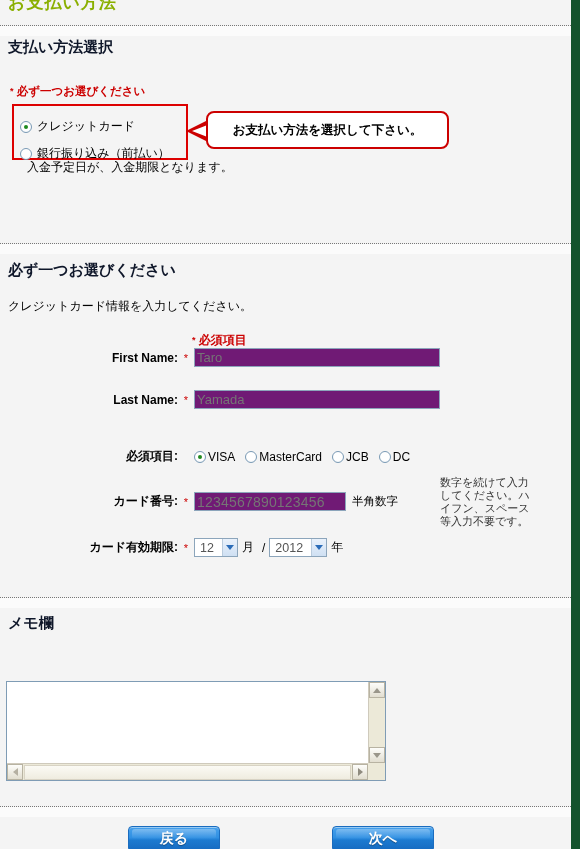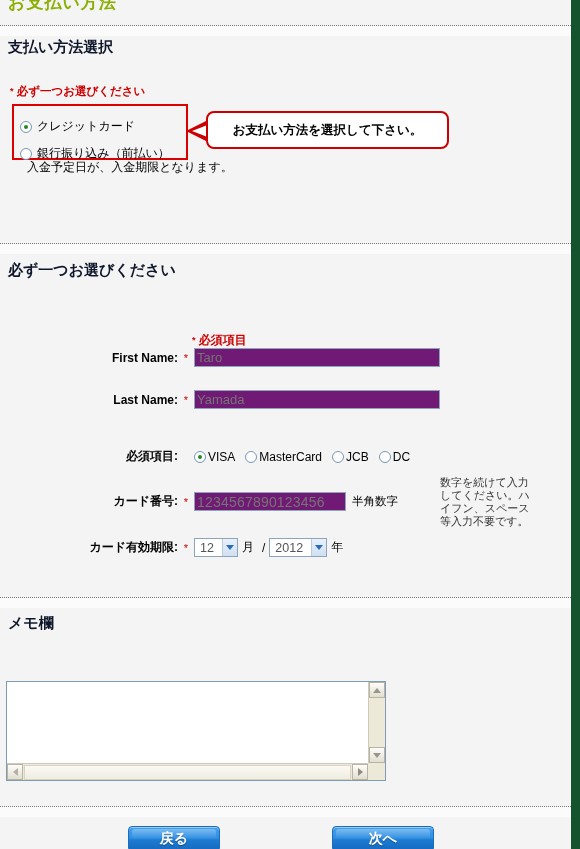--- a/index.html
+++ b/index.html
@@ -358,20 +358,21 @@
   <div class="callout" style="left:206px; top:111px; width:243px; height:38px;">
     <span>お支払い方法を選択して下さい。</span>
   </div>
 
   <div class="dotted-sep" style="top:243px;"></div>
 
   <div class="band-white" style="top:244px;height:10px;"></div>
 
   <div class="sec-title" style="top:261px;">必ず一つお選びください</div>
 
+  <div class="intro-txt" style="top:298px;">クレジットカード情報を入力してください。</div>
 
   <div class="required-tag" style="left:192px; top:332px;">
     <span class="ast">*</span>
     <span>必須項目</span>
   </div>
 
   <div class="frow" style="left:86px; top:348px;">
     <span class="flabel" style="width:92px;">First Name:</span>
     <span class="fstar">*</span>
     <input class="tbox" style="width: 246px;" type="text" placeholder="Taro">

